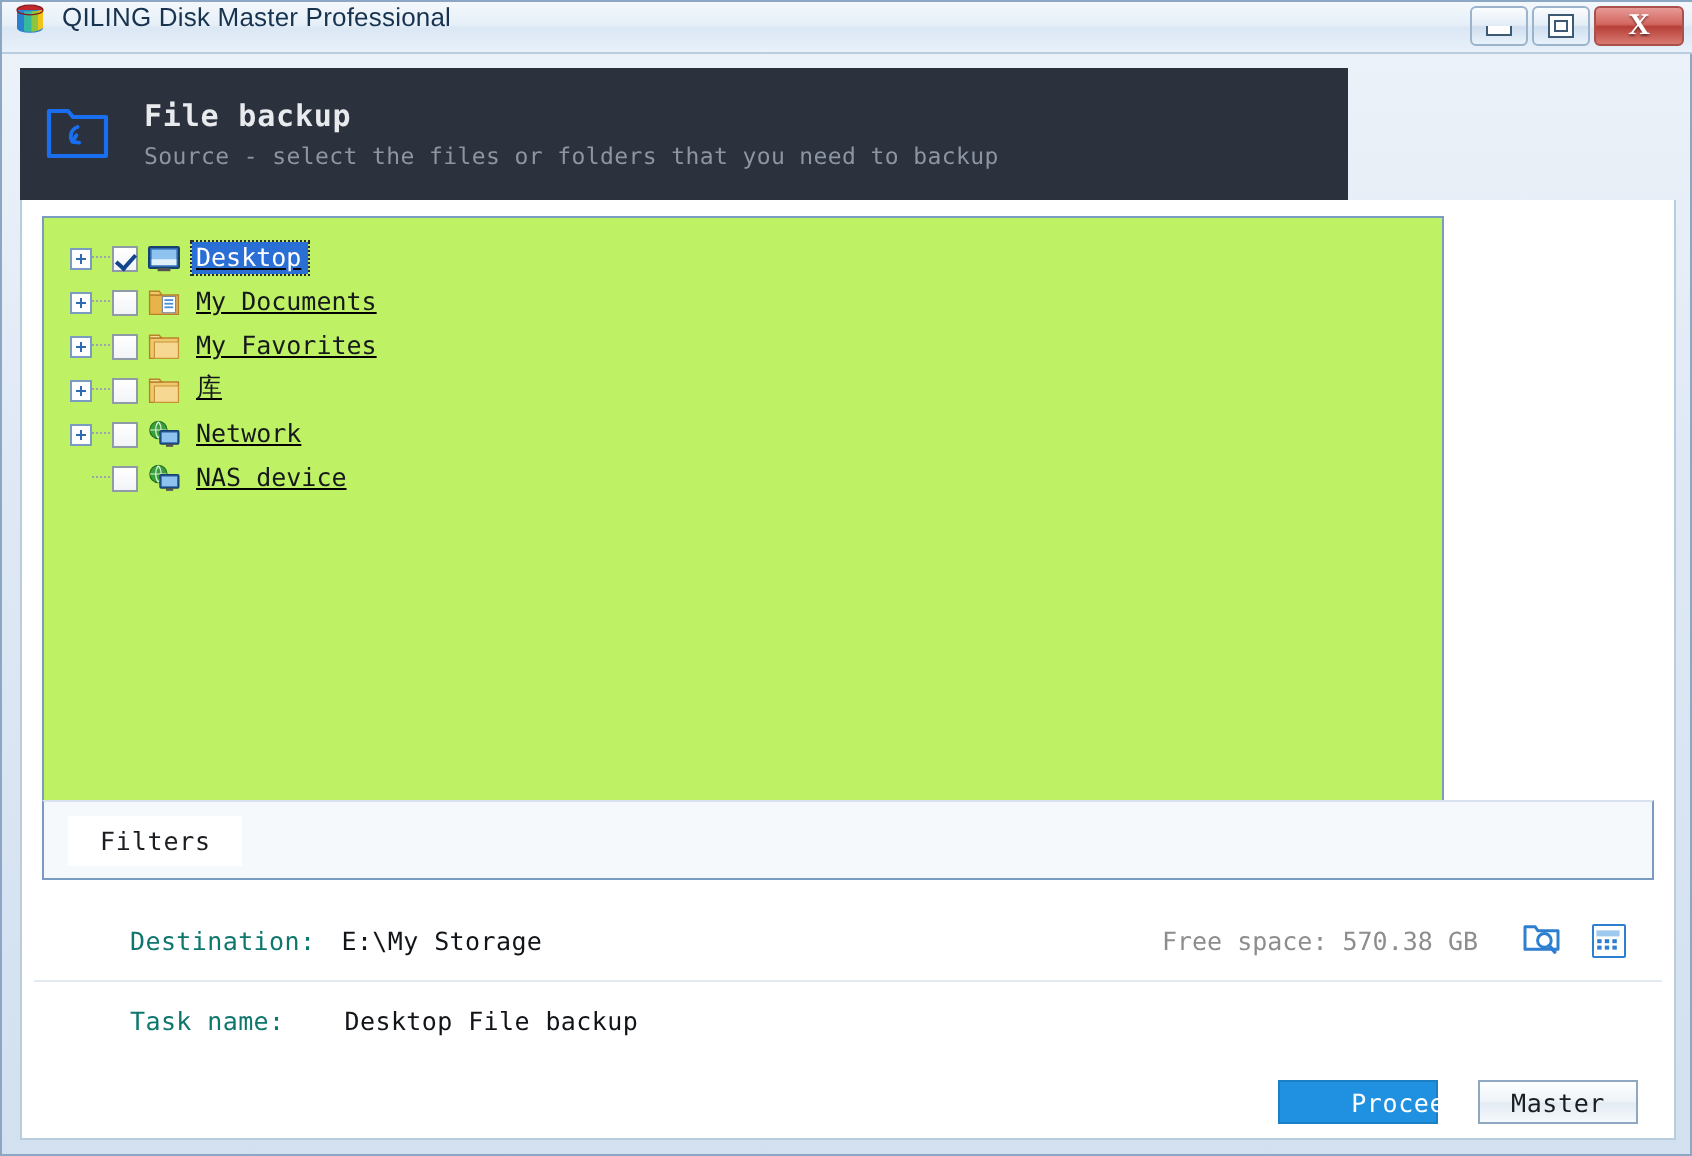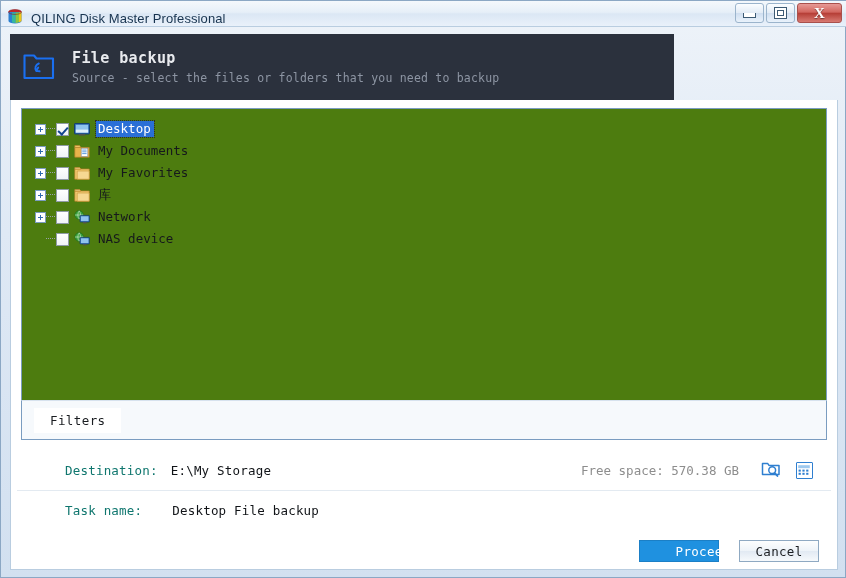--- a/index.html
+++ b/index.html
@@ -25,21 +25,21 @@
   }
 
   
   #titlebar {
     position: absolute;
     left: 0; top: 0;
     width: 846px;
     height: 26px;
     box-sizing: border-box;
     display: flex;
-    align-items: flex-end;
+    align-items: flex-start;
     background: linear-gradient(to bottom, #f4f8fc 0%, #e6eff8 45%, #dbe7f4 52%, #e9f1fa 100%);
     border-bottom: 1px solid #b9cde0;
   }
   #app-icon {
     width: 18px; height: 18px;
     margin-left: 5px;
     position: relative;
     flex: 0 0 auto;
   }
   .title-text {
@@ -142,27 +142,28 @@
     box-sizing: border-box;
     background: #ffffff;
     border-left: 1px solid #b9cde0;
     border-right: 1px solid #b9cde0;
   }
 
   
   #tree-panel {
     position: absolute;
     left: 10px; top: 8px;
-    width: 806px;
+    width: 701px;
     height: 292px;
     box-sizing: border-box;
-    background: #4d7c0f;
+    background: #bef264;
     border: 1px solid #7a9cc0;
     border-bottom: none;
     overflow: hidden;
+    text-decoration: underline;
   }
   #tree-list {
     padding: 9px 0 0 10px;
   }
   .tree-row {
     height: 22px;
     display: flex;
     align-items: center;
     position: relative;
   }
@@ -596,16 +597,16 @@
           </svg>
         </span>
         <span class="opt-label">Schedule off</span>
       </div>
     </div>
 
   </div>
 
   <div id="footer">
     <div id="proceed-btn" class="btn">Proceed</div>
-    <div id="cancel-btn" class="btn">Cancel</div>
+    <div id="cancel-btn" class="btn">Master</div>
   </div>
 
 </div>
 
 </body></html>

